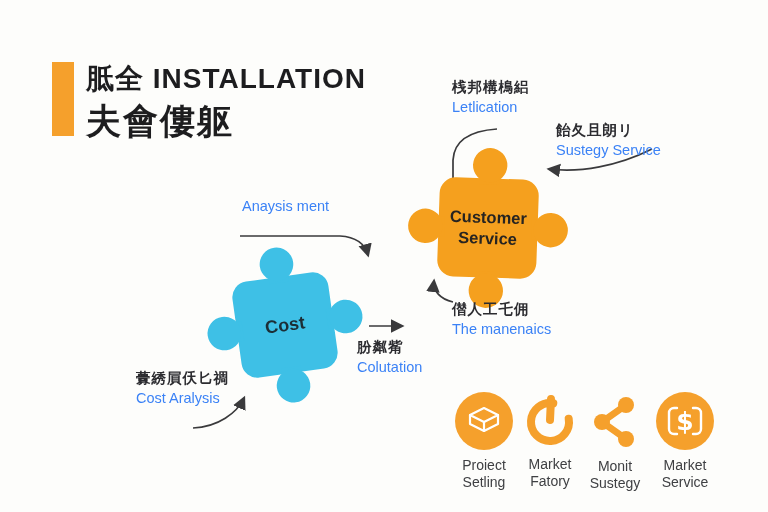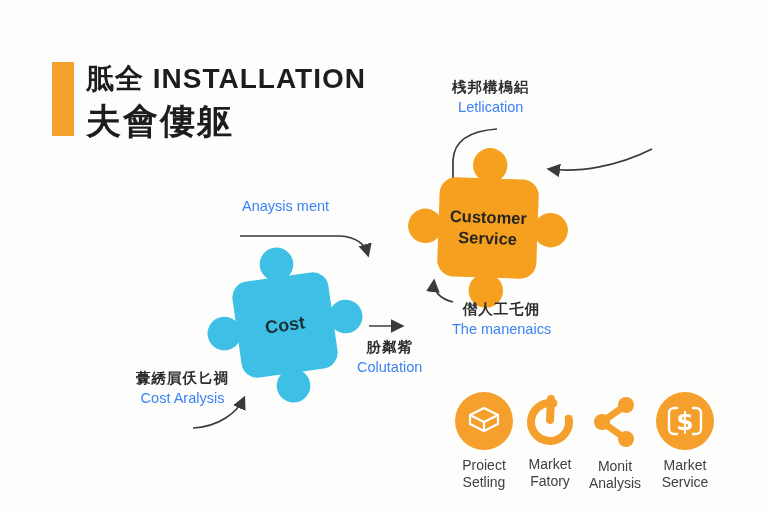--- a/index.html
+++ b/index.html
@@ -6,21 +6,21 @@
   html,body { width:768px; height:512px; }
   body { font-family:"Liberation Sans", sans-serif; background:#ffffff; overflow:hidden; }
   #stage { position:relative; width:768px; height:512px; background:#fdfdfb; }
 
   
   .accent-bar { position:absolute; left:52px; top:62px; width:22px; height:74px; background:#f5a02c; }
   .title-line1 { position:absolute; left:86px; top:60px; font-size:28px; font-weight:800; color:#1d1d1f; letter-spacing:1px; white-space:nowrap; }
   .title-line2 { position:absolute; left:86px; top:98px; font-size:35px; font-weight:800; color:#1d1d1f; letter-spacing:2px; white-space:nowrap; }
 
   
-  .note { position:absolute; white-space:nowrap;text-align:center; }
+  .note { position:absolute; white-space:nowrap; }
   .note .cjk { display:block; font-size:14.5px; font-weight:700; color:#2c2c30; letter-spacing:1px; }
   .note .en  { display:block; font-size:14.5px; font-weight:400; color:#3b82f6; margin-top:2px; }
 
   
   .puzzle { position:absolute; }
   .puzzle svg { display:block; }
   .puzzle-label { position:absolute; inset:0; display:flex; align-items:center; justify-content:center; text-align:center; font-weight:800; color:#272421; line-height:1.25; }
   .puzzle-label.cost { font-size:18px; color:#1c2e36; }
   .puzzle-label.cs { font-size:16.5px; }
 
@@ -94,20 +94,24 @@
       </g>
     </svg>
     <div class="puzzle-label cost">Cost</div>
   </div>
 
   <div class="note" style="left:452px; top:78px;">
     <span class="cjk">桟邦構樢絽</span>
     <span class="en">Letlication</span>
   </div>
 
+  <div class="note" style="left:556px; top:121px;">
+    <span class="cjk">飴夂且朗リ</span>
+    <span class="en">Sustegy Service</span>
+  </div>
 
   <div class="note" style="left:242px; top:196px;">
     <span class="en">Anaysis ment</span>
   </div>
 
   <div class="note" style="left:452px; top:300px;">
     <span class="cjk">僣人工乇佣</span>
     <span class="en">The manenaics</span>
   </div>
 
@@ -157,21 +161,21 @@
             <path d="M17,30 L41,47"></path>
         </g>
         <g fill="#f5a02c">
           <circle cx="41" cy="13" r="8"></circle>
             <circle cx="17" cy="30" r="8"></circle>
             <circle cx="41" cy="47" r="8"></circle>
         </g>
       </svg>
     </div>
     <div class="fl">Monit</div>
-    <div class="fl">Analysis</div>
+    <div class="fl">Sustegy</div>
   </div>
 
   <div class="feature" style="left:647px; top:391px;">
     <div class="icon">
       <svg width="60" height="60" viewBox="0 0 60 60">
         <circle cx="30" cy="30" r="29" fill="#f5a02c"></circle>
         <g fill="none" stroke="#ffffff" stroke-width="2.4" stroke-linecap="round">
           <path d="M22,17 h-3 a5,5 0 0 0 -5,5 v16 a5,5 0 0 0 5,5 h3"></path>
           <path d="M38,17 h3 a5,5 0 0 1 5,5 v16 a5,5 0 0 1 -5,5 h-3"></path>
         </g>

